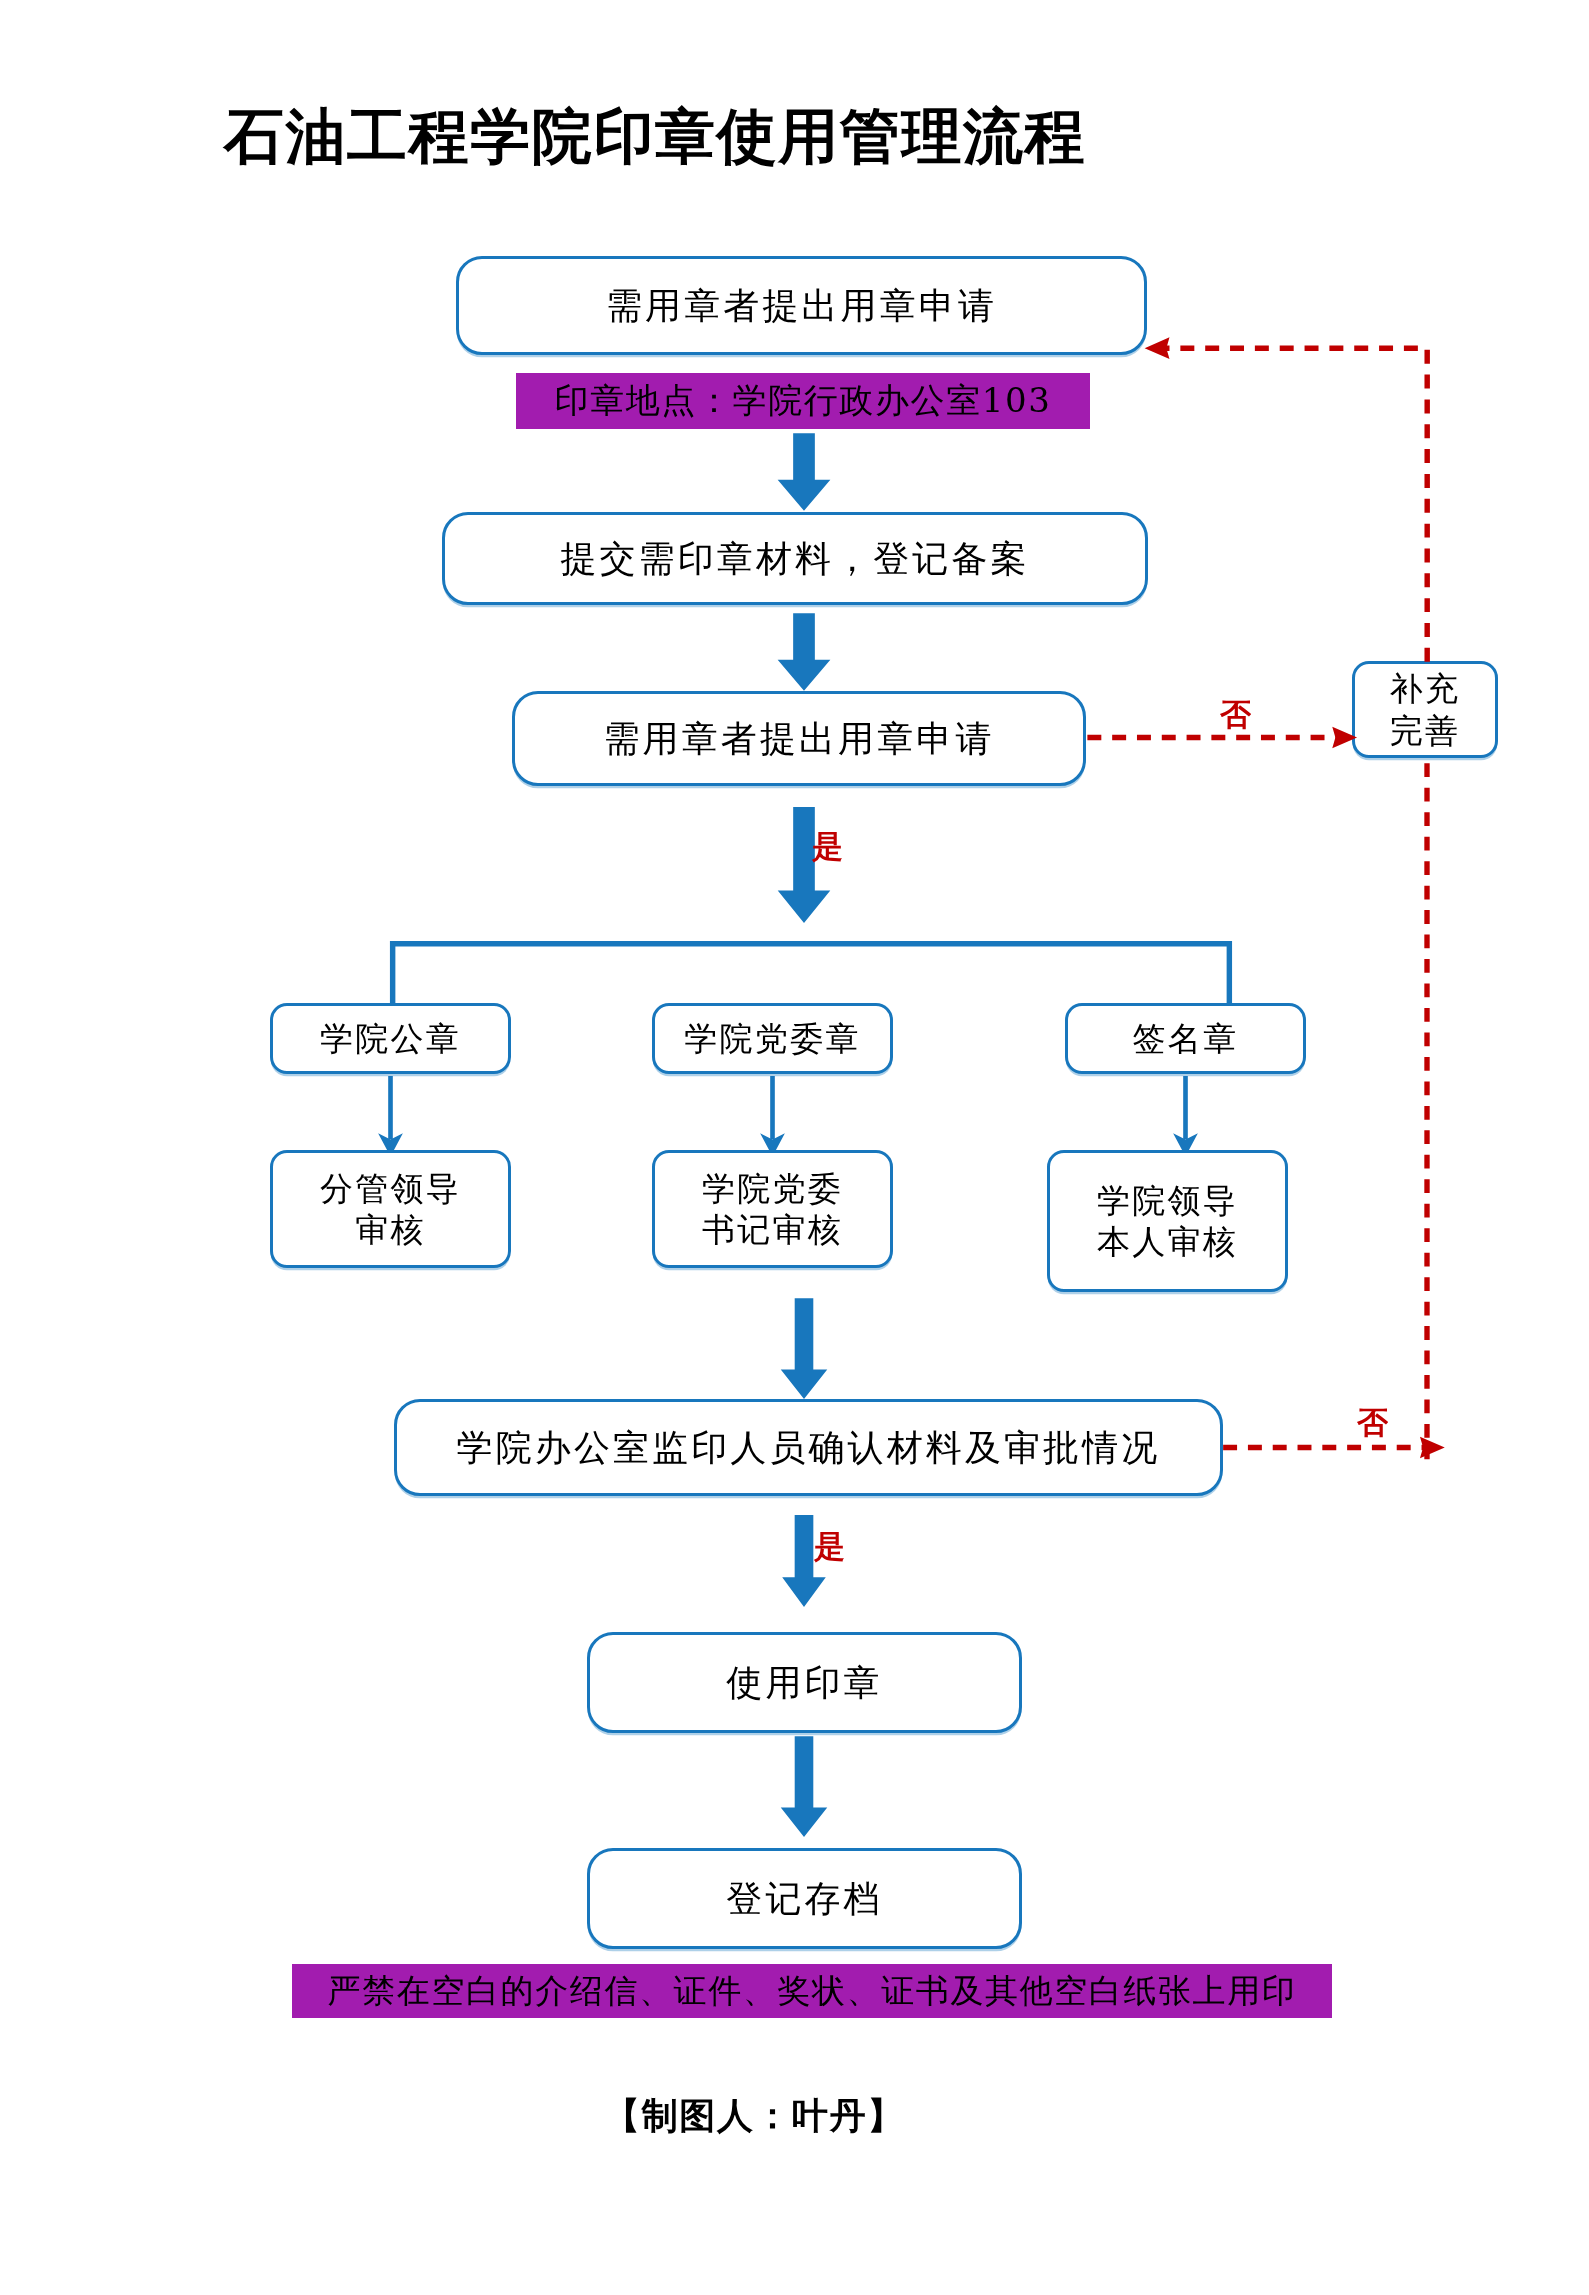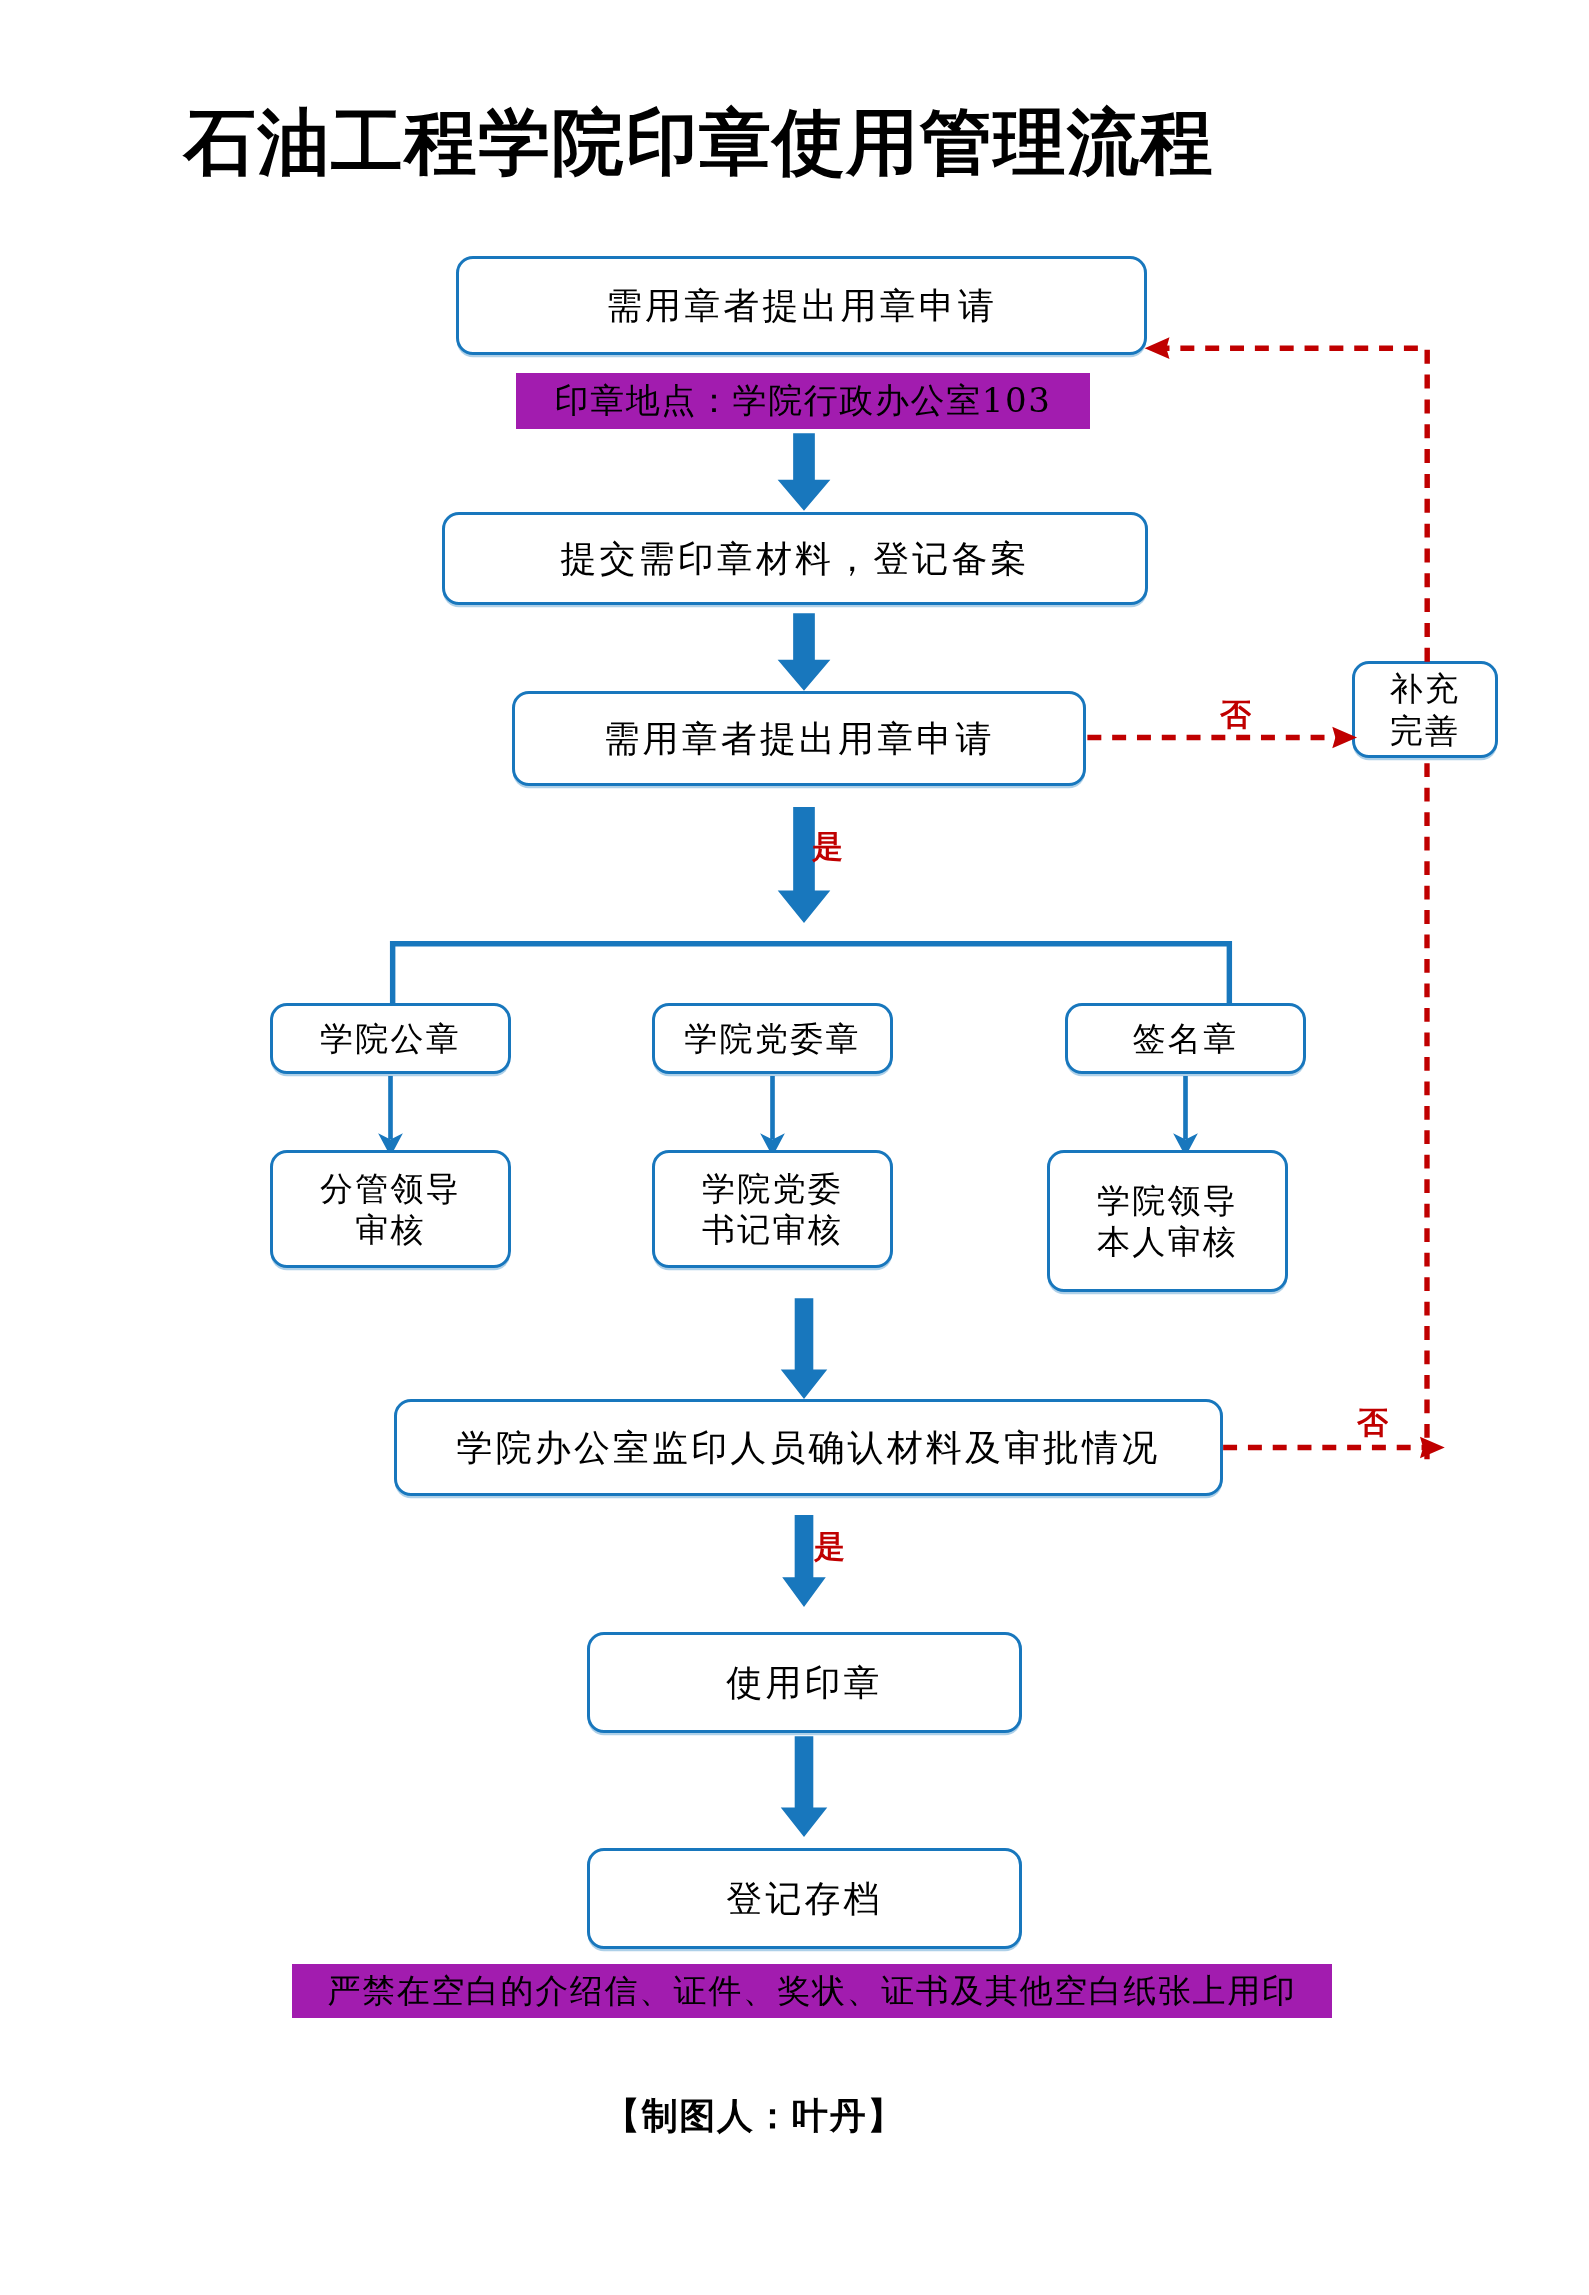--- a/index.html
+++ b/index.html
@@ -15,34 +15,33 @@
     background:#ffffff;
     overflow:hidden;
   }
   
   #title{
     position:absolute;
     left:0; top:105px; width:1310px;
     text-align:center;
     font-family:"DejaVu Sans","Liberation Sans",sans-serif;
     font-weight:bold;
-    font-size:72px;
+    font-size:60px;
     letter-spacing:1.6px;
     color:#000000;
     line-height:1.05;
     white-space:nowrap;
-    margin-left:44px;
   }
   
   .box{
     position:absolute;
     box-sizing:border-box;
     background:#ffffff;
     border:3.9px solid #1877bd;
-    border-radius:17px;
+    border-radius:26px;
     display:flex;
     align-items:center;
     justify-content:center;
     text-align:center;
     color:#000000;
     font-family:"DejaVu Serif","Liberation Serif",serif;
     font-size:36px;
     line-height:1.25;
     letter-spacing:3.1px;
     white-space:pre-line;

